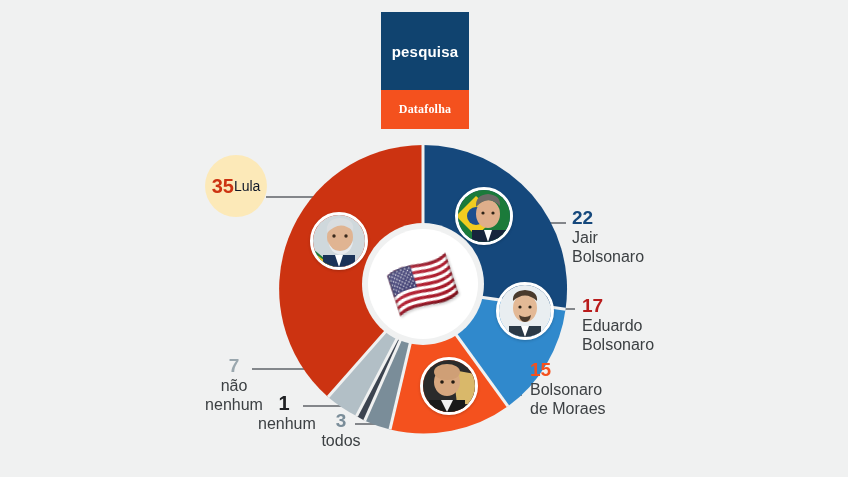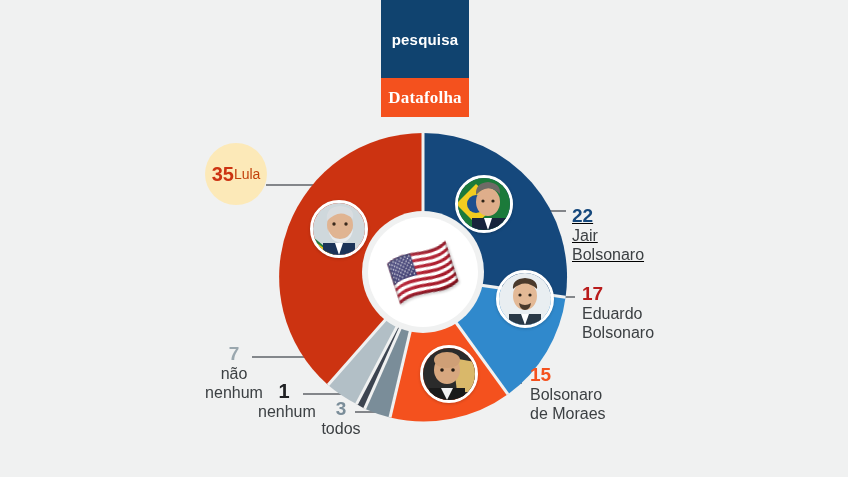--- a/index.html
+++ b/index.html
@@ -3,37 +3,37 @@
 <meta charset="utf-8">
 <style>
   html,body{margin:0;padding:0;}
   body{
     width:848px;height:477px;
     background:#f0f1f1;
     font-family:"Liberation Sans",sans-serif;
     overflow:hidden;
     position:relative;
   }
-  .stage{position:absolute;inset:0;}
+  .stage{position:absolute;inset:0;margin-top:12px;}
 
   
   .logo{
     position:absolute;left:381px;top:0;width:88px;height:117px;
     display:flex;flex-direction:column;
   }
   .logo-top{
     flex:0 0 78px;background:#10436f;color:#ffffff;
     display:flex;align-items:center;justify-content:center;
     font-size:15px;font-weight:bold;letter-spacing:.2px;
   }
   .logo-bottom{
     flex:1;background:#f4511e;color:#ffffff;
     display:flex;align-items:center;justify-content:center;
     font-family:"Liberation Serif",serif;
-    font-size:17px;font-weight:bold;letter-spacing:.2px;
+    font-size:12px;font-weight:bold;letter-spacing:.2px;
   }
 
   
   .chart-wrap{position:absolute;left:275px;top:129px;width:296px;height:296px;}
   .chart-svg{display:block;width:296px;height:296px;overflow:visible;}
 
   
   .hub{
     position:absolute;left:368px;top:217px;width:110px;height:110px;
     border-radius:50%;background:#ffffff;
@@ -60,21 +60,21 @@
   .lab .nm{font-size:16px;color:#3c4043;line-height:1.22;}
   .lab.right .num,.lab.right .nm{text-align:left;}
   .lab.left{text-align:left;}
 
   .bubble{
     position:absolute;left:205px;top:143px;width:62px;height:62px;
     border-radius:50%;background:#fce9b8;
     display:flex;flex-direction:row;align-items:center;justify-content:center;
   }
   .bubble .num{font-size:20px;font-weight:bold;color:#cc3311;line-height:1.05;}
-  .bubble .nm{font-size:14px;color:#c2410c;line-height:1.2;}
+  .bubble .nm{font-size:14px;color:#0f172a;line-height:1.2;}
 
   .leader{position:absolute;stroke:#5f6368;stroke-width:1.4px;fill:none;}
   svg.leaders{position:absolute;left:0;top:0;width:848px;height:477px;overflow:visible;}
 </style>
 </head>
 <body>
 
 <div class="stage">
 
   <div class="logo">
@@ -178,33 +178,33 @@
       <circle cx="19" cy="22" r="1.8" fill="#241a12"></circle>
       <circle cx="30" cy="22" r="1.8" fill="#241a12"></circle>
     </svg>
   </div>
 
   <div class="bubble">
     <div class="num">35</div>
     <div class="nm">Lula</div>
   </div>
 
-  <div class="lab right" style="left:572px;top:206px;text-decoration:underline;">
+  <div class="lab right" style="left:572px;top:196px;">
     <div class="num" style="color:#15487c">22</div>
     <div class="nm">Jair</div>
     <div class="nm">Bolsonaro</div>
   </div>
 
   <div class="lab right" style="left:582px;top:284px;">
     <div class="num" style="color:#b91c1c">17</div>
     <div class="nm">Eduardo</div>
     <div class="nm">Bolsonaro</div>
   </div>
 
-  <div class="lab right" style="left:530px;top:365px;">
+  <div class="lab right" style="left:530px;top:348px;">
     <div class="num" style="color:#f4511e">15</div>
     <div class="nm">Bolsonaro</div>
     <div class="nm">de Moraes</div>
   </div>
 
   <div class="lab left" style="left:204px;top:344px;width:60px;text-align:center;">
     <div class="num" style="color:#9aa7ae">7</div>
     <div class="nm">não</div>
     <div class="nm">nenhum</div>
   </div>

